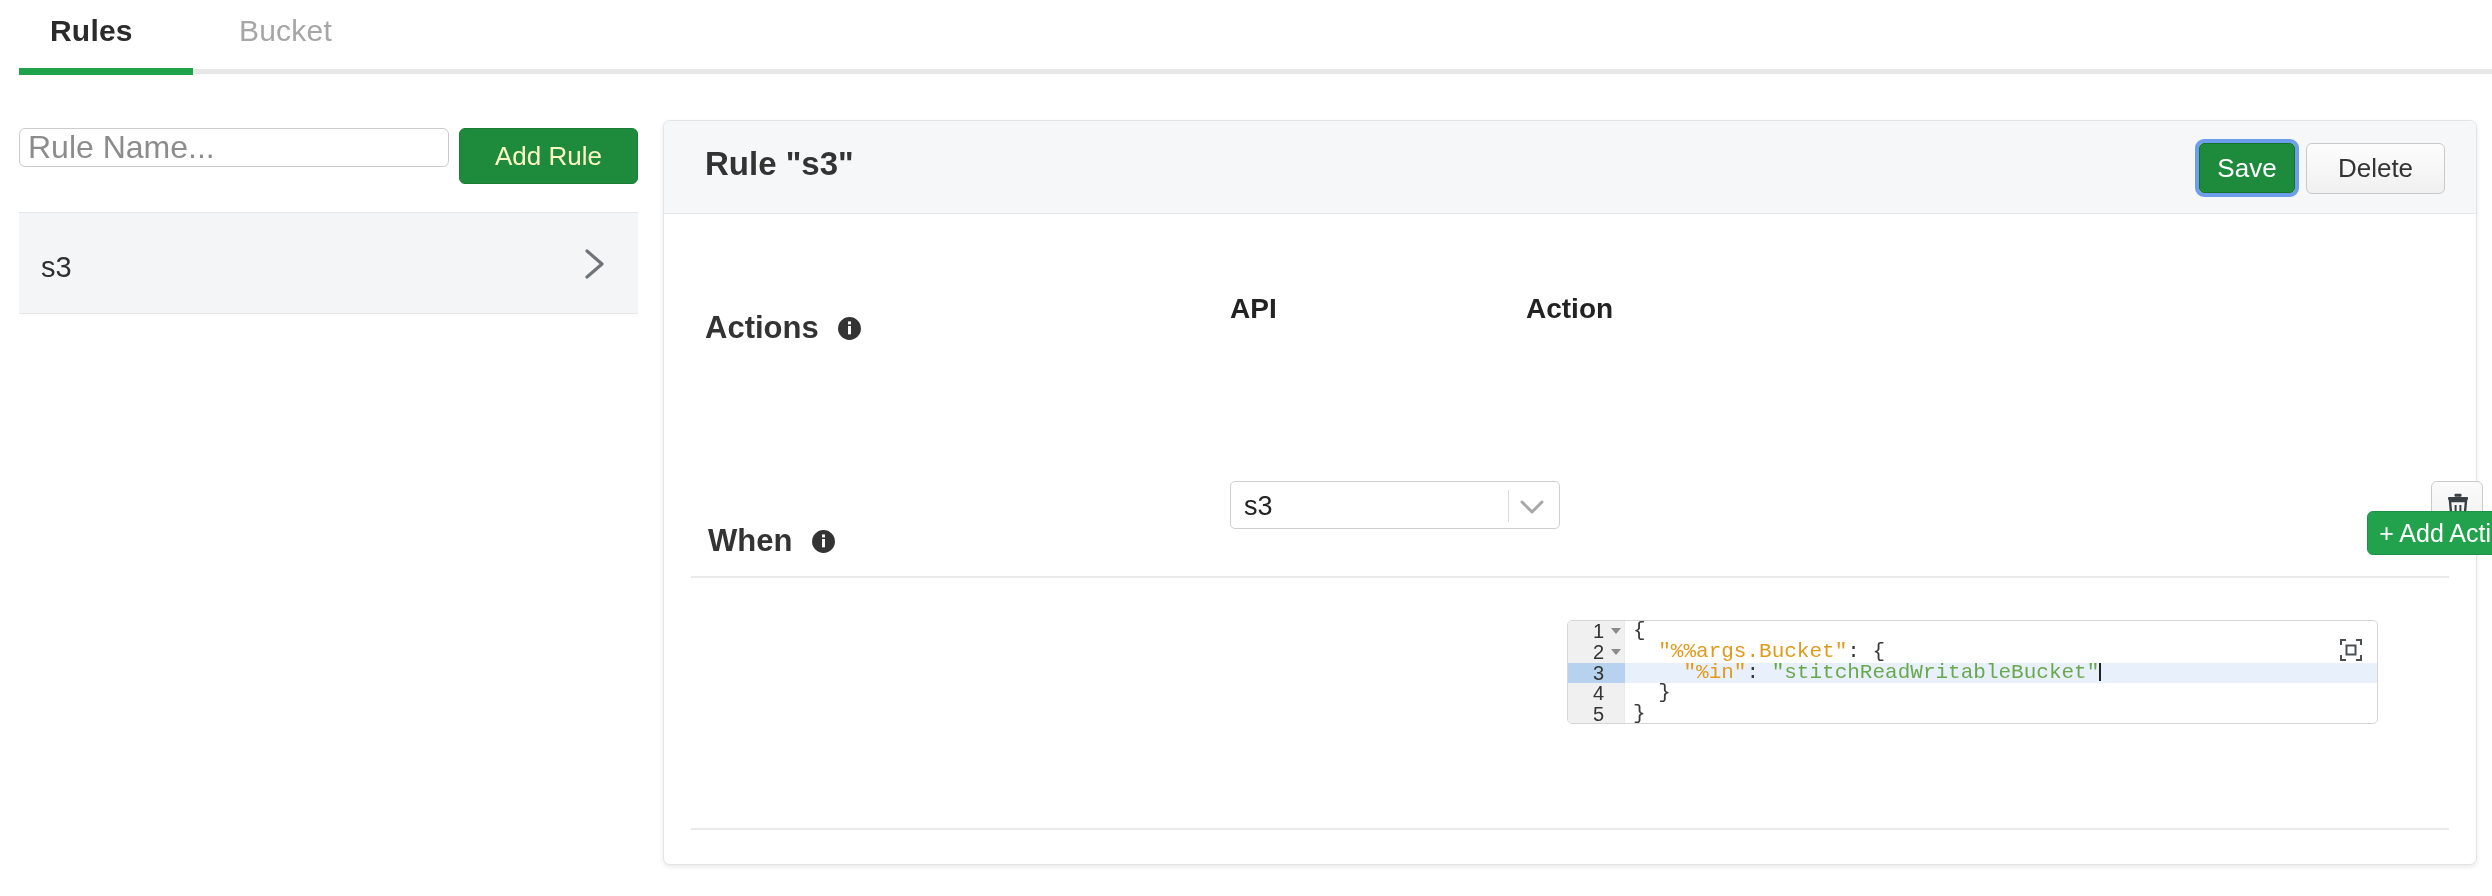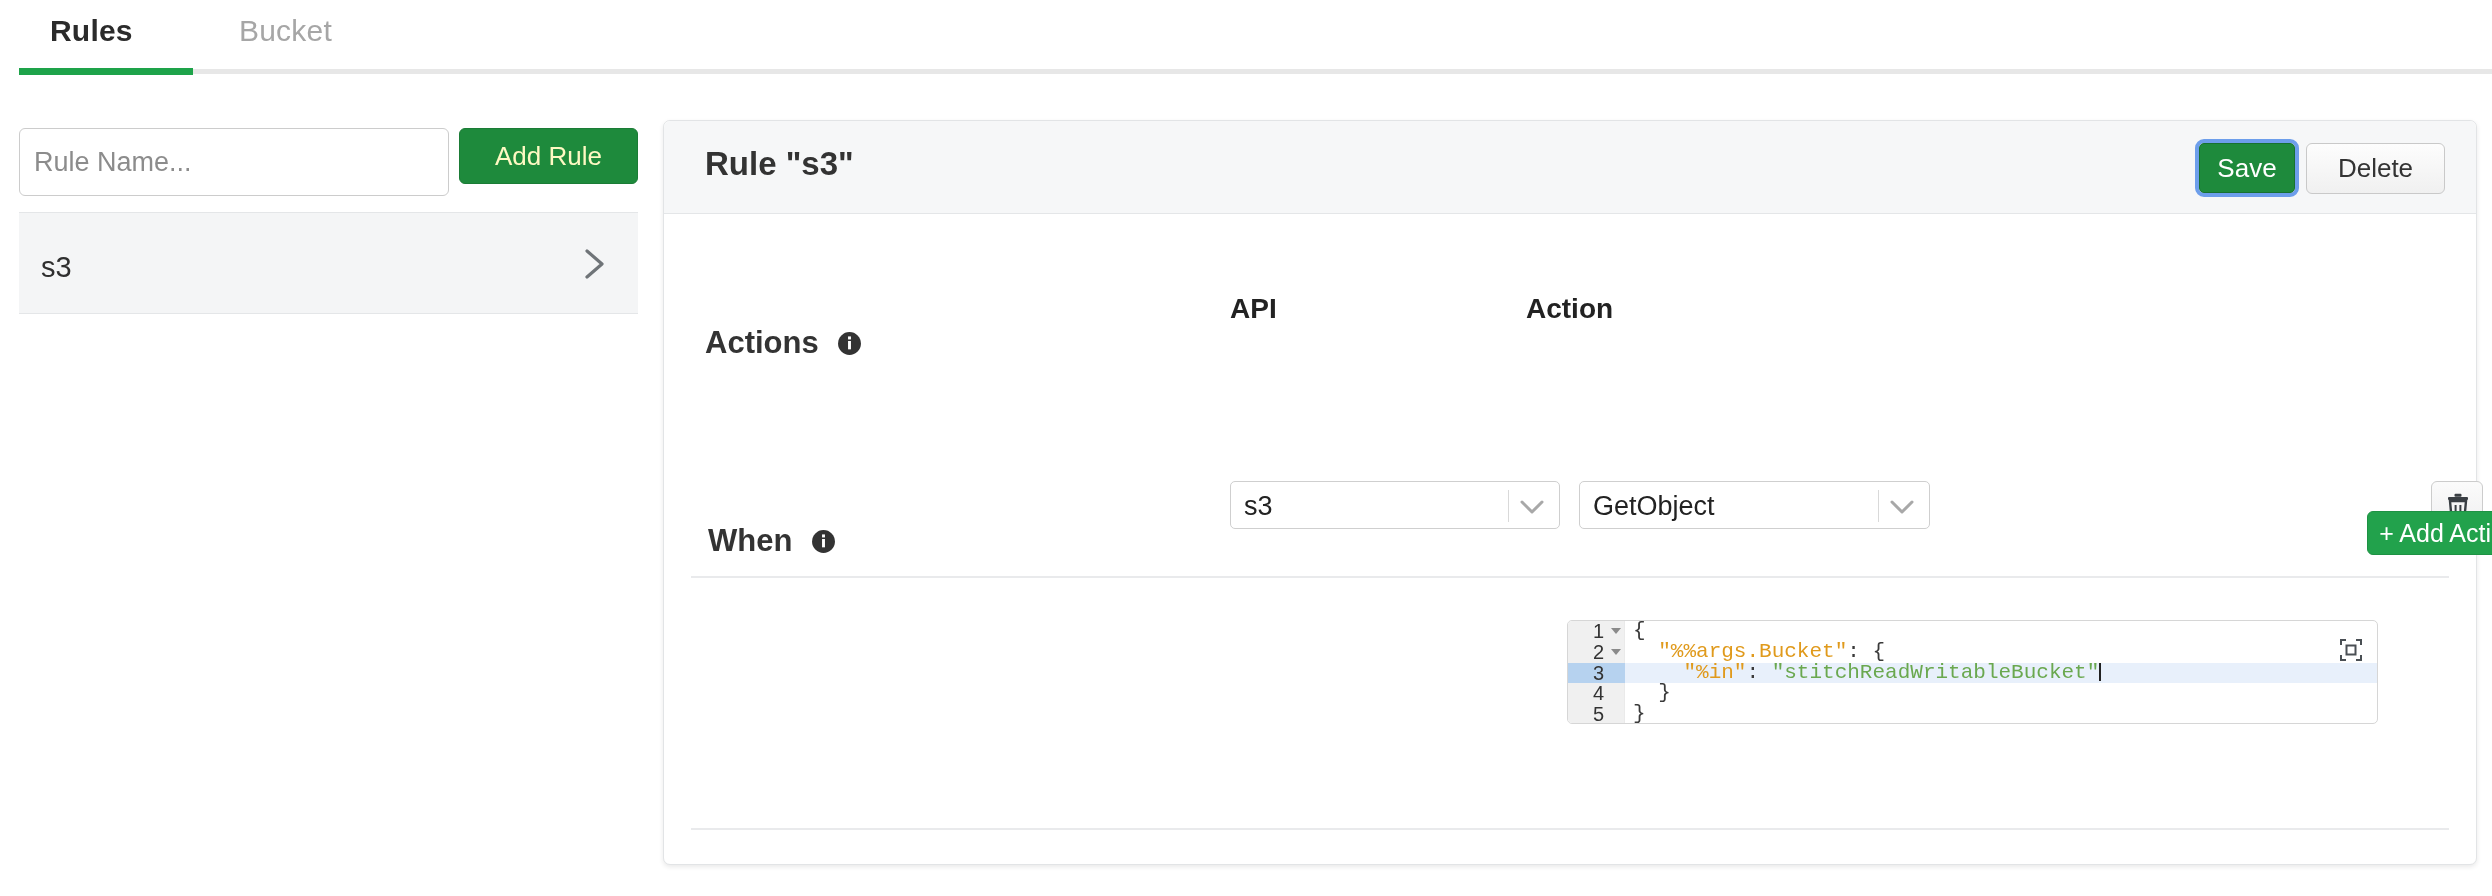--- a/index.html
+++ b/index.html
@@ -34,26 +34,26 @@
     width: 174px; height: 7px;
     background: #1ea34a;
     z-index: 3;
   }
 
   
   .left-col { position: absolute; left: 0; top: 110px; width: 640px; }
 
   .rule-name-input {
     position: absolute; left: 19px; top: 18px;
-    width: 430px; height: 68px;
+    width: 430px; height: 39px;
     border: 1.5px solid #ccc; border-radius: 6px;
     background: #fff;
     font-family: "Liberation Sans", sans-serif;
-    font-size: 27px; color: #444;
-    padding: 0 14px;
+    font-size: 32px; color: #444;
+    padding: 0 8px;
     outline: none;
   }
   .rule-name-input::placeholder { color: #8c8c8c; }
 
   .add-rule-btn {
     position: absolute; left: 459px; top: 18px;
     width: 179px; height: 56px;
     background: #1e8a3c;
     border: 1px solid #1b7c36; border-radius: 6px;
     color: #fef9c3; font-size: 26px;
@@ -279,21 +279,21 @@
 <div class="card">
 
   <div class="card-header">
     <div class="card-title">Rule "s3"</div>
     <div class="save-wrap">
       <button class="save-btn">Save</button>
     </div>
     <button class="delete-btn">Delete</button>
   </div>
 
-  <div class="section-label" style="left:41px; top:204px;">
+  <div class="section-label" style="left:41px; top:189px;">
     <span>Actions</span>
     <span class="info-icon">
       <svg width="25" height="25" viewBox="0 0 24 24">
         <circle cx="12" cy="12" r="11" fill="#333"></circle>
         <rect x="10.6" y="9.6" width="2.8" height="8" fill="#fff"></rect>
         <rect x="10.6" y="5.2" width="2.8" height="2.9" fill="#fff"></rect>
       </svg>
     </span>
   </div>
 
@@ -303,29 +303,20 @@
   <div class="select-box" style="left:566px; top:362px; width:330px; top:360px;">
     <span class="val">s3</span>
     <span class="sep"></span>
     <span class="chev">
       <svg width="26" height="16" viewBox="0 0 26 16">
         <polyline points="3,3 13,13 23,3" fill="none" stroke="#a8a8a8" stroke-width="3" stroke-linecap="round" stroke-linejoin="round"></polyline>
       </svg>
     </span>
   </div>
 
-  <div class="select-box" style="left:915px; top:360px; width:351px;">
-    <span class="val">GetObject</span>
-    <span class="sep"></span>
-    <span class="chev">
-      <svg width="26" height="16" viewBox="0 0 26 16">
-        <polyline points="3,3 13,13 23,3" fill="none" stroke="#a8a8a8" stroke-width="3" stroke-linecap="round" stroke-linejoin="round"></polyline>
-      </svg>
-    </span>
-  </div>
 
   <button class="trash-btn">
     <svg width="26" height="28" viewBox="0 0 26 28">
       <rect x="3" y="4" width="20" height="3" rx="1" fill="#3a3f44"></rect>
       <rect x="9.5" y="0.8" width="7" height="3" rx="1" fill="#3a3f44"></rect>
       <path d="M5 8 h16 l-1.6 17.5 a1.6 1.6 0 0 1 -1.6 1.5 h-9.6 a1.6 1.6 0 0 1 -1.6 -1.5 z" fill="none" stroke="#3a3f44" stroke-width="2.4"></path>
       <rect x="9.6" y="12" width="2" height="10" fill="#3a3f44"></rect>
       <rect x="14.4" y="12" width="2" height="10" fill="#3a3f44"></rect>
     </svg>
   </button>

